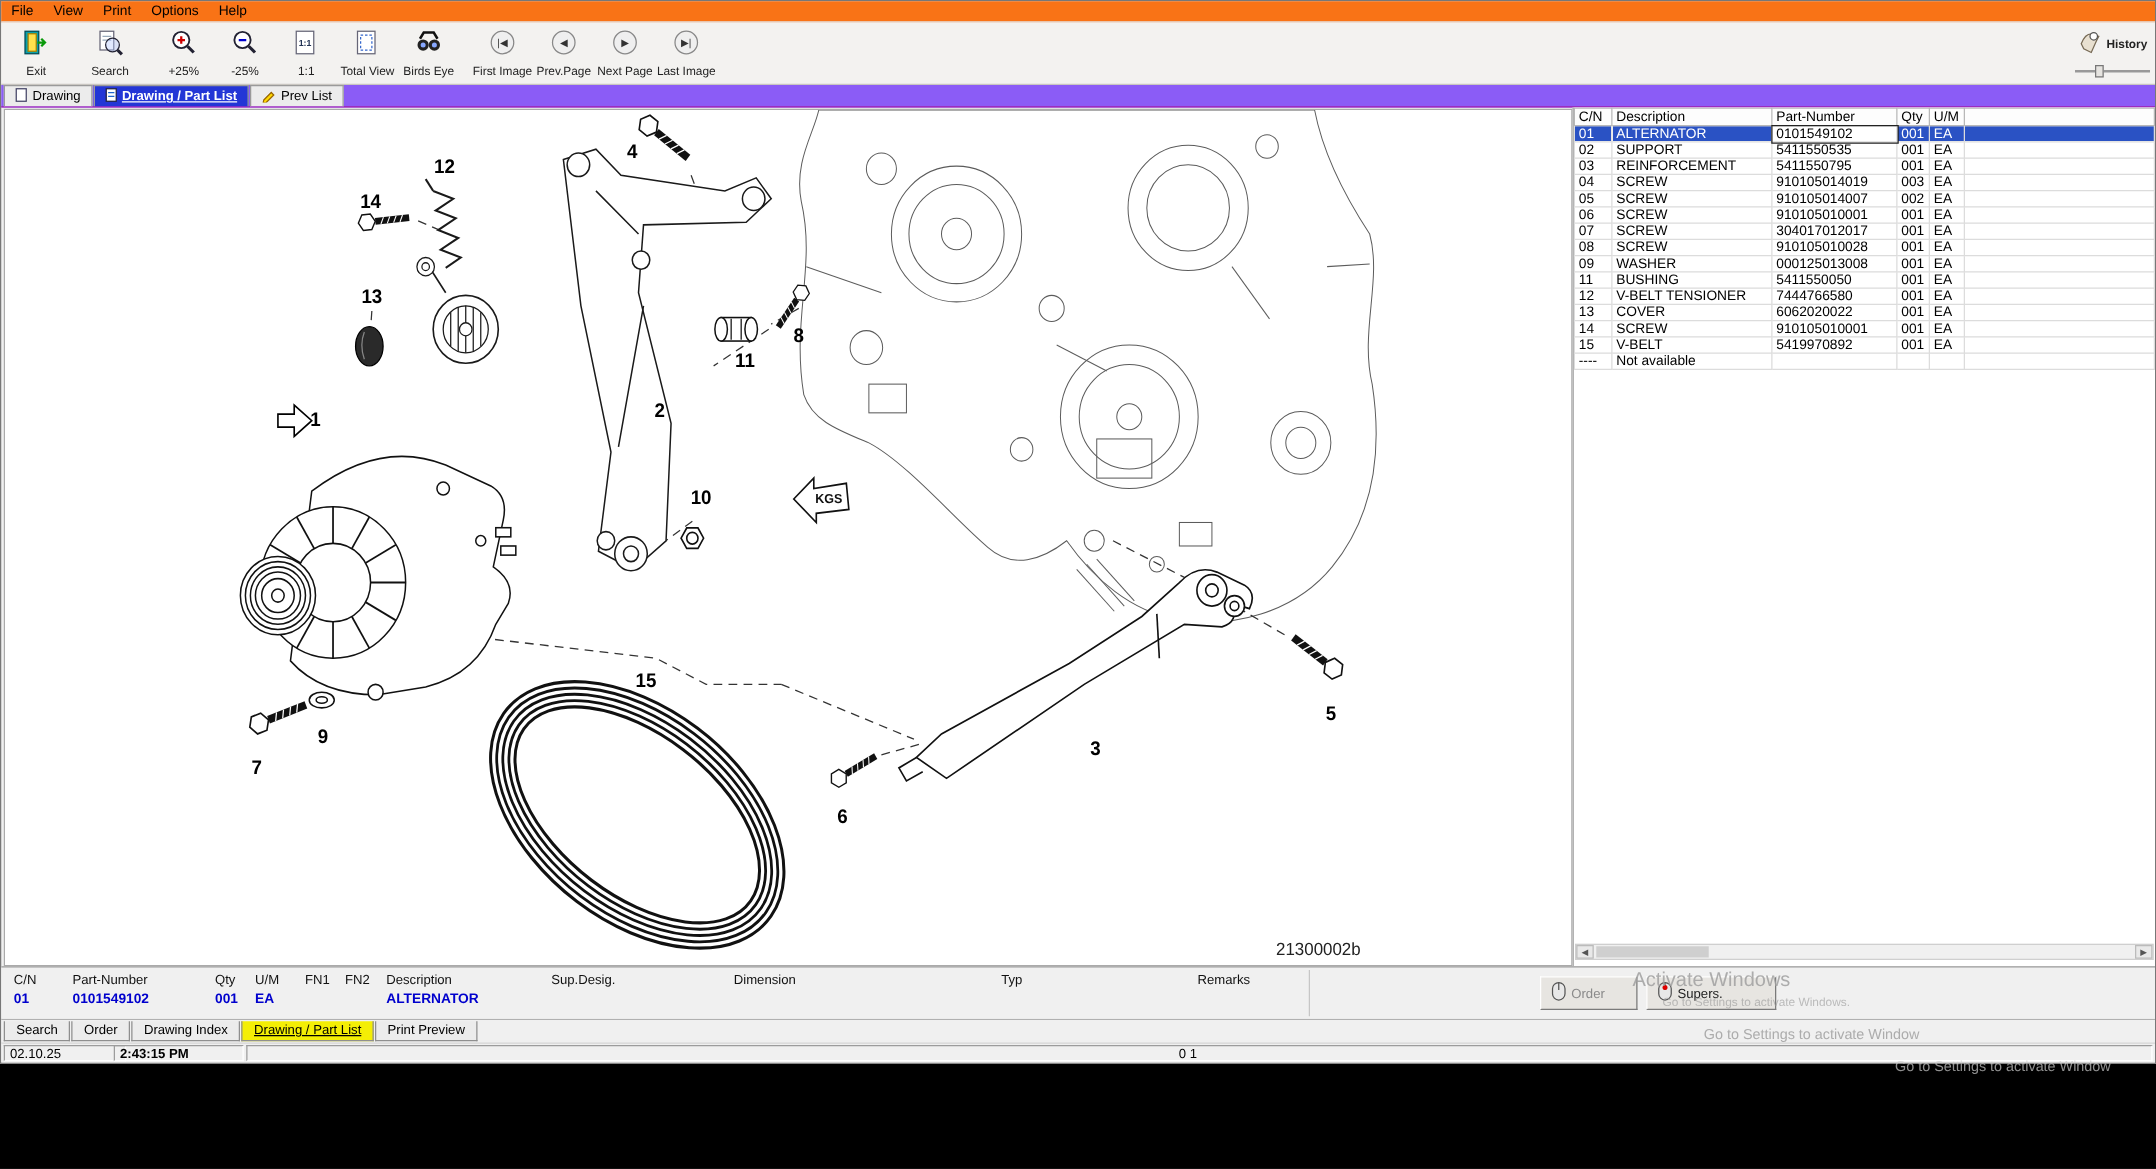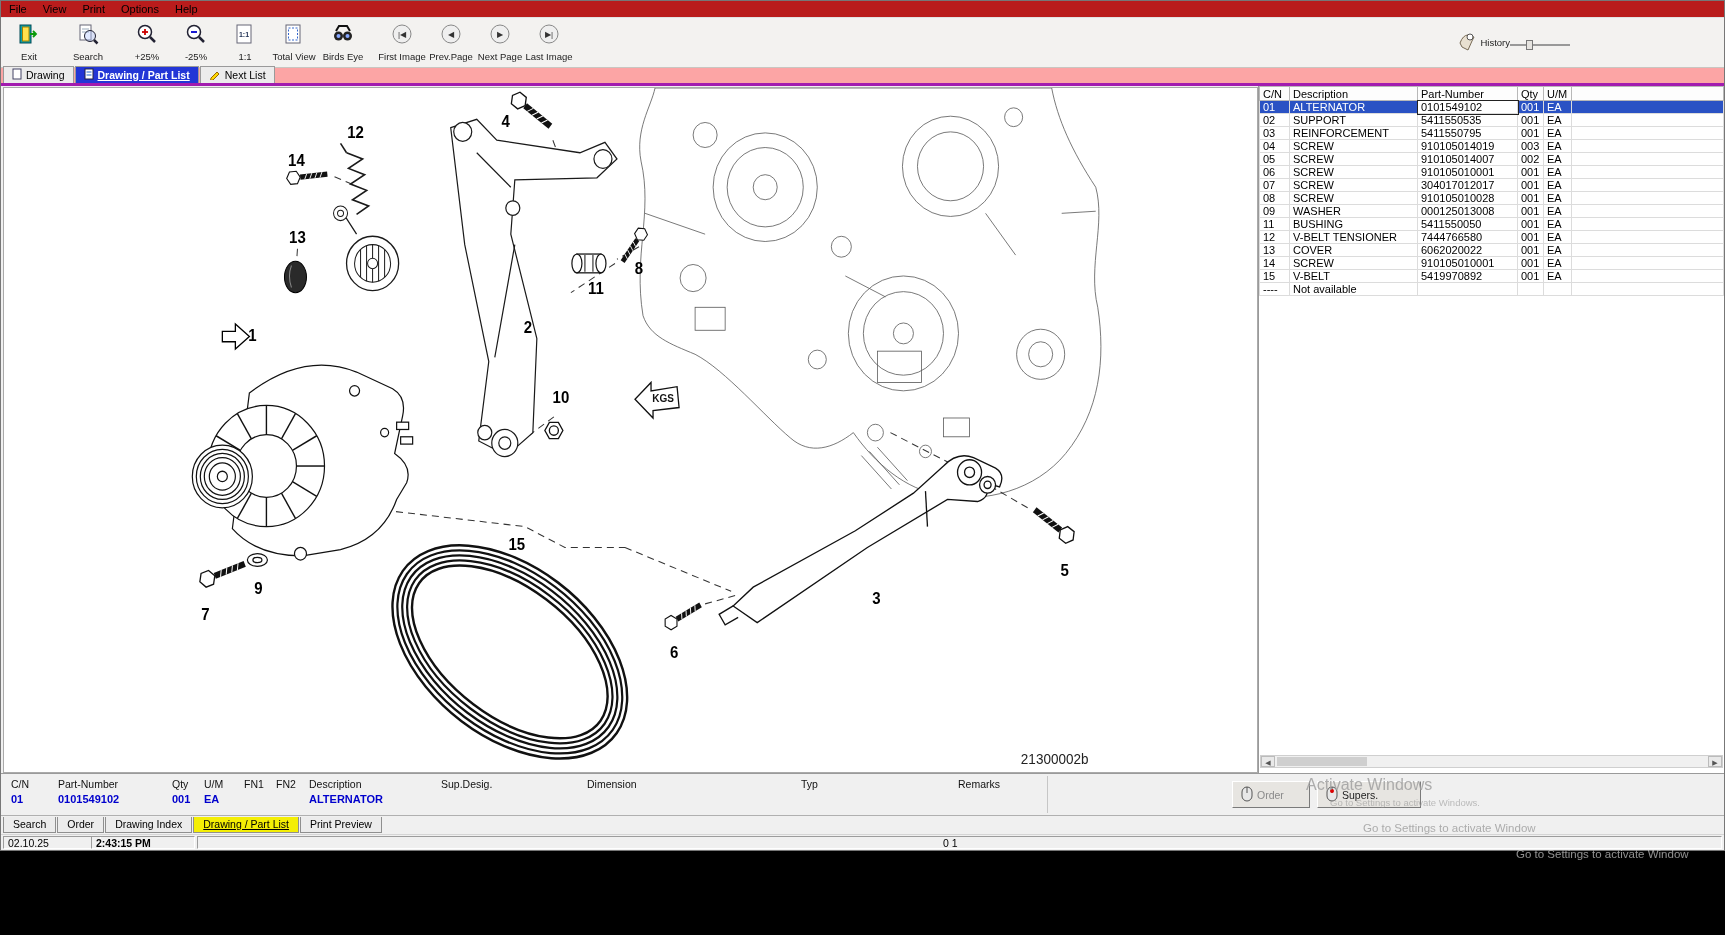--- a/index.html
+++ b/index.html
@@ -11,43 +11,43 @@
   
   .titlebar { height:18px; background:#ffffff; display:flex; align-items:center;
               font-size:11px; color:#000; flex:0 0 auto; }
   .logo { font-weight:bold; font-style:italic; font-size:8px; color:#123a7a;
           padding:0 4px 0 3px; }
   .title { flex:1; white-space:nowrap; overflow:hidden; font-weight:bold; font-size:11px; }
   .win-controls { display:flex; }
   .wc { width:30px; text-align:center; font-size:10px; color:#333; cursor:default; }
 
   
-  .menubar { height:17px; background:#b91c1c; display:flex; align-items:center;
+  .menubar { height:17px; background:#f97316; display:flex; align-items:center;
              font-size:11px; border-bottom:1px solid #e2e2e2; flex:0 0 auto; }
   .menubar span { padding:1px 8px; }
 
   
   .toolbar { height:50px; background:#f3f2f0; border-bottom:1px solid #c9c6c1;
              display:flex; align-items:center; padding:2px 4px; flex:0 0 auto; }
   .tbtn { width:48px; height:44px; display:flex; flex-direction:column; align-items:center;
           justify-content:center; border:1px solid transparent; margin-right:1px; }
   .tlabel { font-size:9.5px; color:#222; margin-top:2px; white-space:nowrap; }
   .tsep { width:10px; }
-  .history-box { margin-left:auto; margin-right:150px; display:flex; flex-direction:row;
-                 align-items:center; }
+  .history-box { margin-left:auto; display:flex; flex-direction:column;
+                 align-items:center;font-weight:bold; }
   .history-top { display:flex; align-items:center; gap:3px; }
   .history-label { font-size:9.5px; color:#222; }
   .hslider { width:60px; height:10px; position:relative; margin-top:4px; }
   .hslider .track { position:absolute; left:0; right:0; top:4px; height:2px; background:#999; }
   .hslider .thumb { position:absolute; left:16px; top:0; width:7px; height:10px;
                     background:#e6e4e0; border:1px solid #777; }
 
   
-  .tabbar { height:18px; background:#fca5a5; display:flex; align-items:flex-end;
-            padding-left:2px; border-bottom:3px solid #a21caf; flex:0 0 auto; }
+  .tabbar { height:18px; background:#8b5cf6; display:flex; align-items:flex-end;
+            padding-left:2px; border-bottom:1px solid #a21caf; flex:0 0 auto; }
   .tab { height:17px; display:flex; align-items:center; gap:4px; padding:0 8px;
          border:1px solid #9a9a9a; border-bottom:none; background:#ececec;
          font-size:10.5px; margin-right:1px; }
   .tab.active { background:#2336d6; color:#fff; }
   .tab.active .tab-text { text-decoration:underline; font-weight:bold; }
 
   
   .main { flex:1; display:flex; min-height:0; }
   .canvas { flex:1; background:#fff; border:1px solid #aaa; margin:1px 0 0 2px; min-width:0; }
   .canvas svg { display:block; width:100%; height:100%; }
@@ -237,21 +237,21 @@
             <rect x="1" y="1" width="8" height="10" fill="#fff" stroke="#224"></rect>
             <line x1="2.5" y1="4" x2="7.5" y2="4" stroke="#26c"></line>
             <line x1="2.5" y1="7" x2="7.5" y2="7" stroke="#26c"></line>
           </svg></span>
       <span class="tab-text">Drawing / Part List</span>
     </div>
     <div class="tab">
       <span><svg width="12" height="12">
             <path d="M2 10 l6 -6 2 2 -6 6 -2.5 .5 z" fill="#ffd800" stroke="#996600"></path>
           </svg></span>
-      <span class="tab-text">Next List</span>
+      <span class="tab-text">Prev List</span>
     </div>
   </div>
 
   <div class="main">
     <div class="canvas">
       <svg viewBox="0 0 1251 655" preserveAspectRatio="none">
         <defs>
           <g id="bolt">
             <polygon points="8,0 4,7 -4,7 -8,0 -4,-7 4,-7" fill="#fff" stroke="#111" stroke-width="1.3"></polygon>
             <line x1="8" y1="0" x2="40" y2="0" stroke="#111" stroke-width="6"></line>

